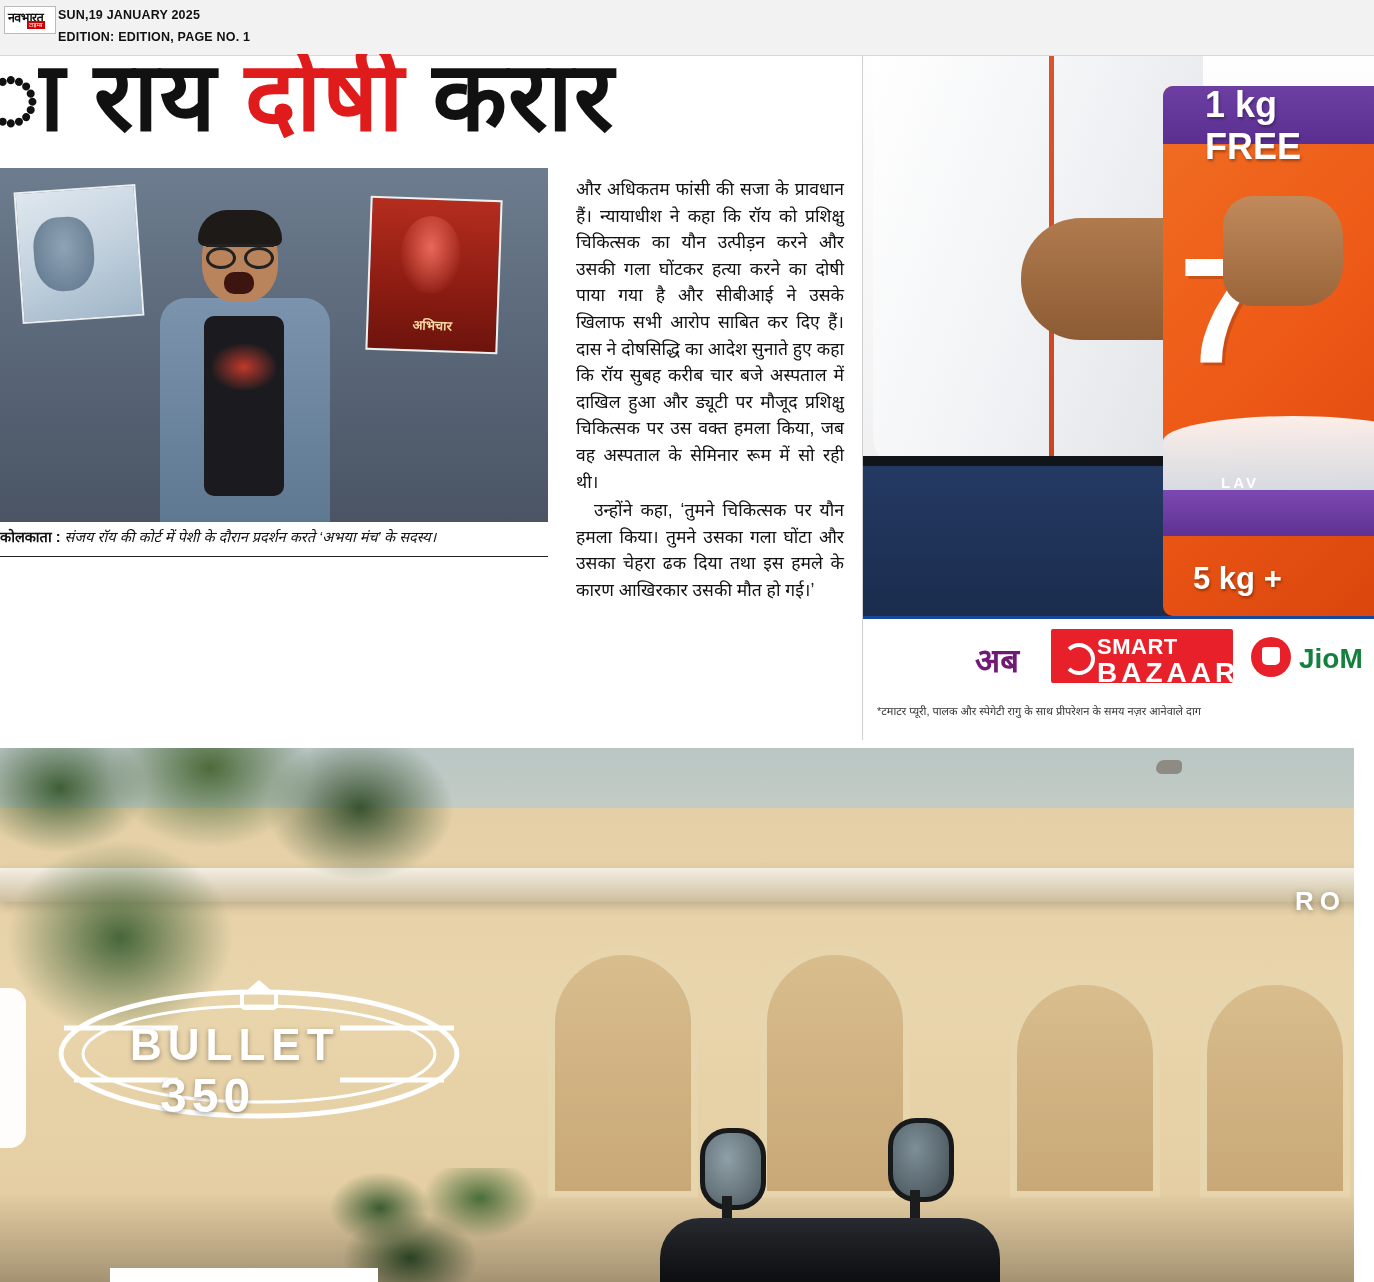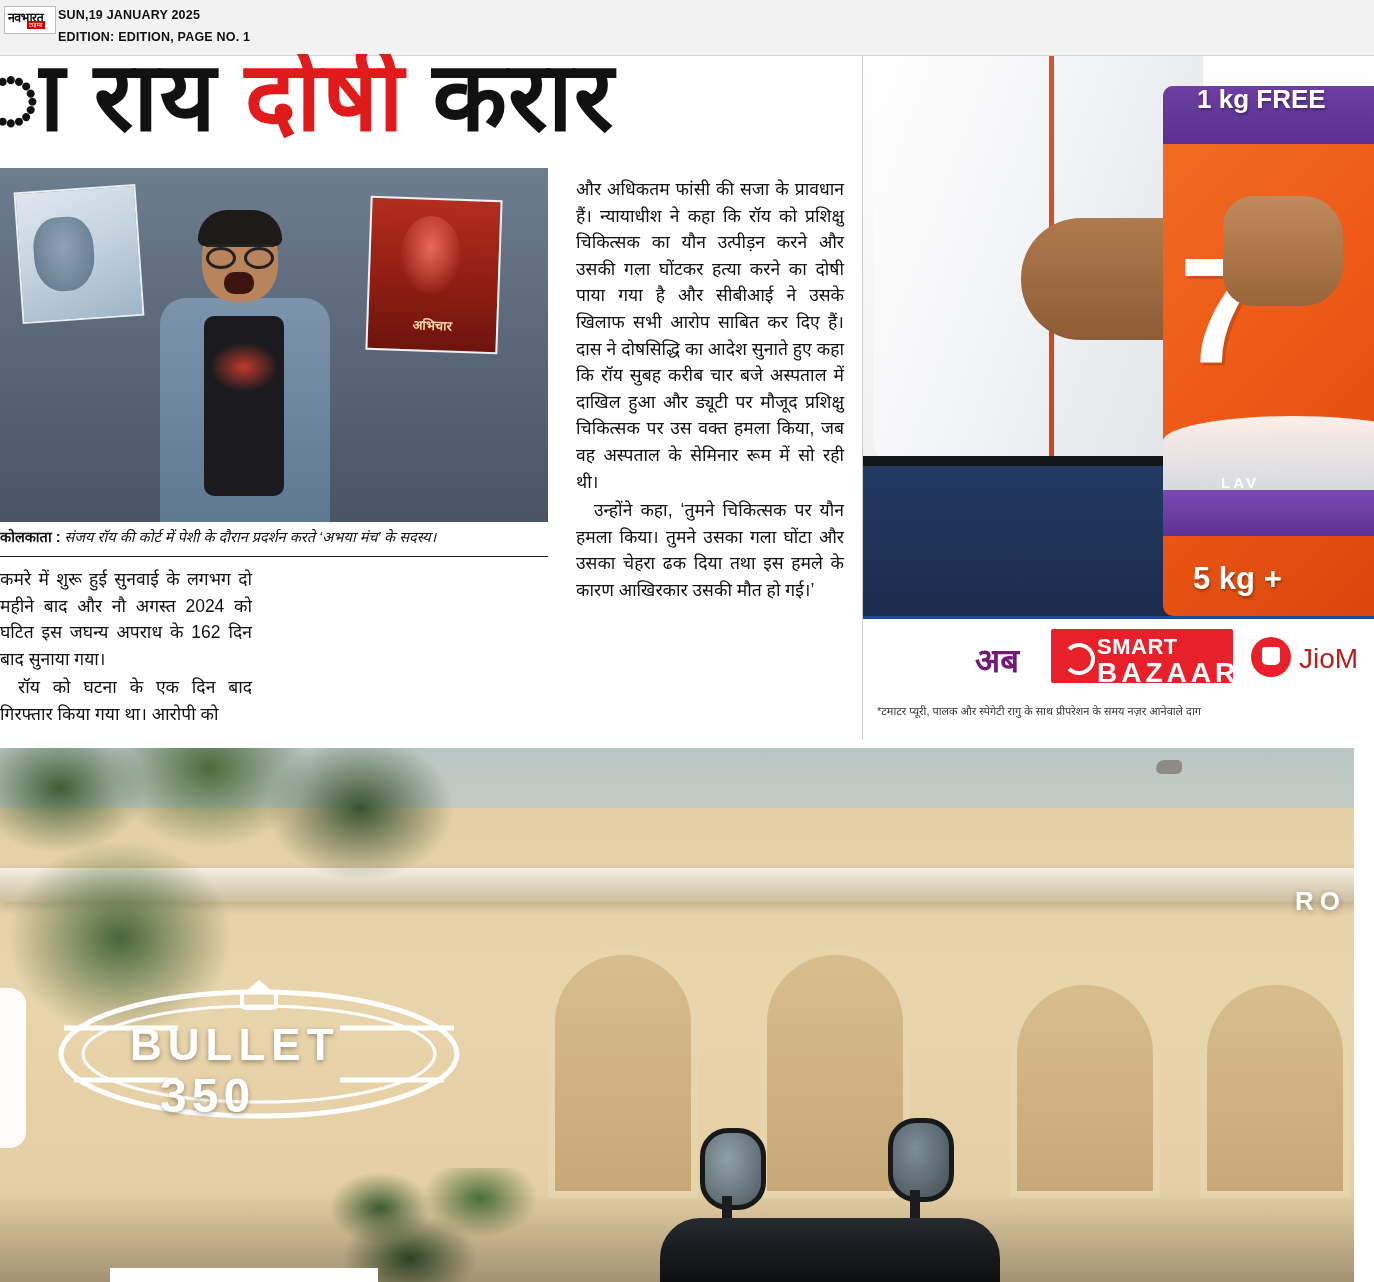--- a/index.html
+++ b/index.html
@@ -352,22 +352,22 @@
     position: absolute;
     left: 16px; top: 150px;
     font-size: 150px;
     font-weight: bold;
     color: #ffffff;
     line-height: 1;
     text-shadow: 3px 3px 0 rgba(0,0,0,.15);
   }
   .ad-free-badge {
     position: absolute;
-    left: 334px; top: 28px;
-    font-size: 26px;
+    left: 342px; top: 28px;
+    font-size: 36px;
     font-weight: bold;
     color: #ffffff;
     text-shadow: 1px 2px 3px rgba(0,0,0,.35);
   }
   .ad-weight {
     position: absolute;
     left: 330px; top: 505px;
     font-size: 31px;
     font-weight: bold;
     color: #ffffff;
@@ -438,22 +438,22 @@
     position:absolute;
     left: 11px; top: 10px;
     width: 18px; height: 18px;
     background:#fff;
     border-radius: 3px 3px 5px 5px;
   }
   .jiomart .jm-text {
     position: absolute;
     left: 48px; top: 14px;
     font-size: 28px;
-    font-weight: normal;
-    color: #b91c1c;
+    font-weight: bold;
+    color: #15803d;
     white-space: nowrap;
   }
   .ad-disclaimer {
     position: absolute;
     left: 14px; top: 84px;
     font-size: 11px;
     color: #333;
     white-space: nowrap;
   }
 
@@ -664,24 +664,20 @@
       <div class="glasses"></div>
       <div class="mouth"></div>
     </div>
   </div>
 
   <div class="photo-caption">
     <span class="loc">कोलकाता :</span><span> संजय रॉय की कोर्ट में पेशी के दौरान प्रदर्शन करते ‘अभया मंच’ के सदस्य।</span>
   </div>
   <div class="caption-rule"></div>
 
-  <div class="col" id="col-1">
-    <p>कमरे में शुरू हुई सुनवाई के लगभग दो महीने बाद और नौ अगस्त 2024 को घटित इस जघन्य अपराध के 162 दिन बाद सुनाया गया।</p>
-    <p class="indent">रॉय को घटना के एक दिन बाद गिरफ्तार किया गया था। आरोपी को</p>
-  </div>
 
 
   <div class="col" id="col-3">
     <p>और अधिकतम फांसी की सजा के प्रावधान हैं। न्यायाधीश ने कहा कि रॉय को प्रशिक्षु चिकित्सक का यौन उत्पीड़न करने और उसकी गला घोंटकर हत्या करने का दोषी पाया गया है और सीबीआई ने उसके खिलाफ सभी आरोप साबित कर दिए हैं। दास ने दोषसिद्धि का आदेश सुनाते हुए कहा कि रॉय सुबह करीब चार बजे अस्पताल में दाखिल हुआ और ड्यूटी पर मौजूद प्रशिक्षु चिकित्सक पर उस वक्त हमला किया, जब वह अस्पताल के सेमिनार रूम में सो रही थी।</p>
     <p class="indent">उन्होंने कहा, ‘तुमने चिकित्सक पर यौन हमला किया। तुमने उसका गला घोंटा और उसका चेहरा ढक दिया तथा इस हमले के कारण आखिरकार उसकी मौत हो गई।’</p>
   </div>
 
   <div class="ad-top">
     <div class="ad-photo">
       <div class="ad-man-shirt"></div>

